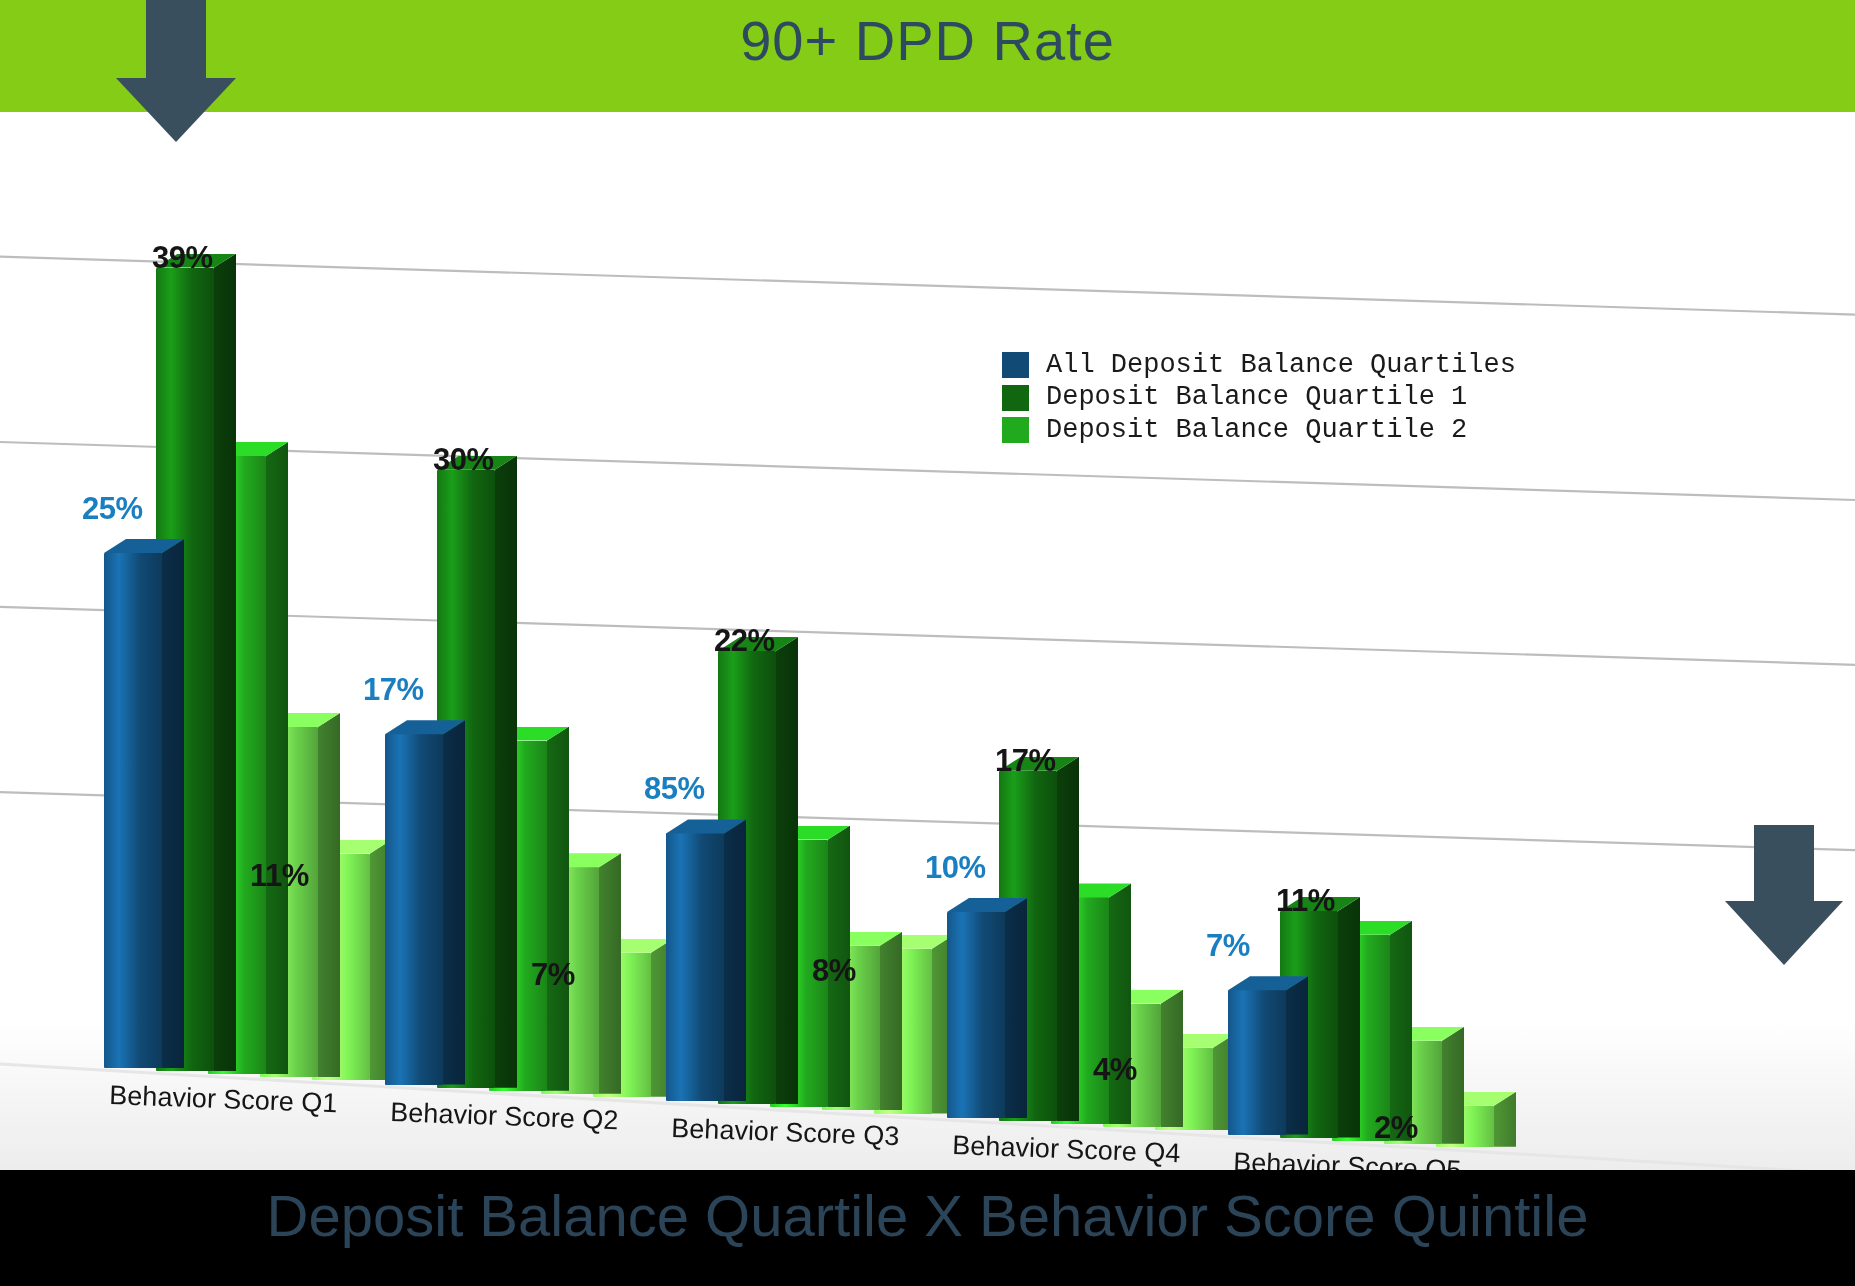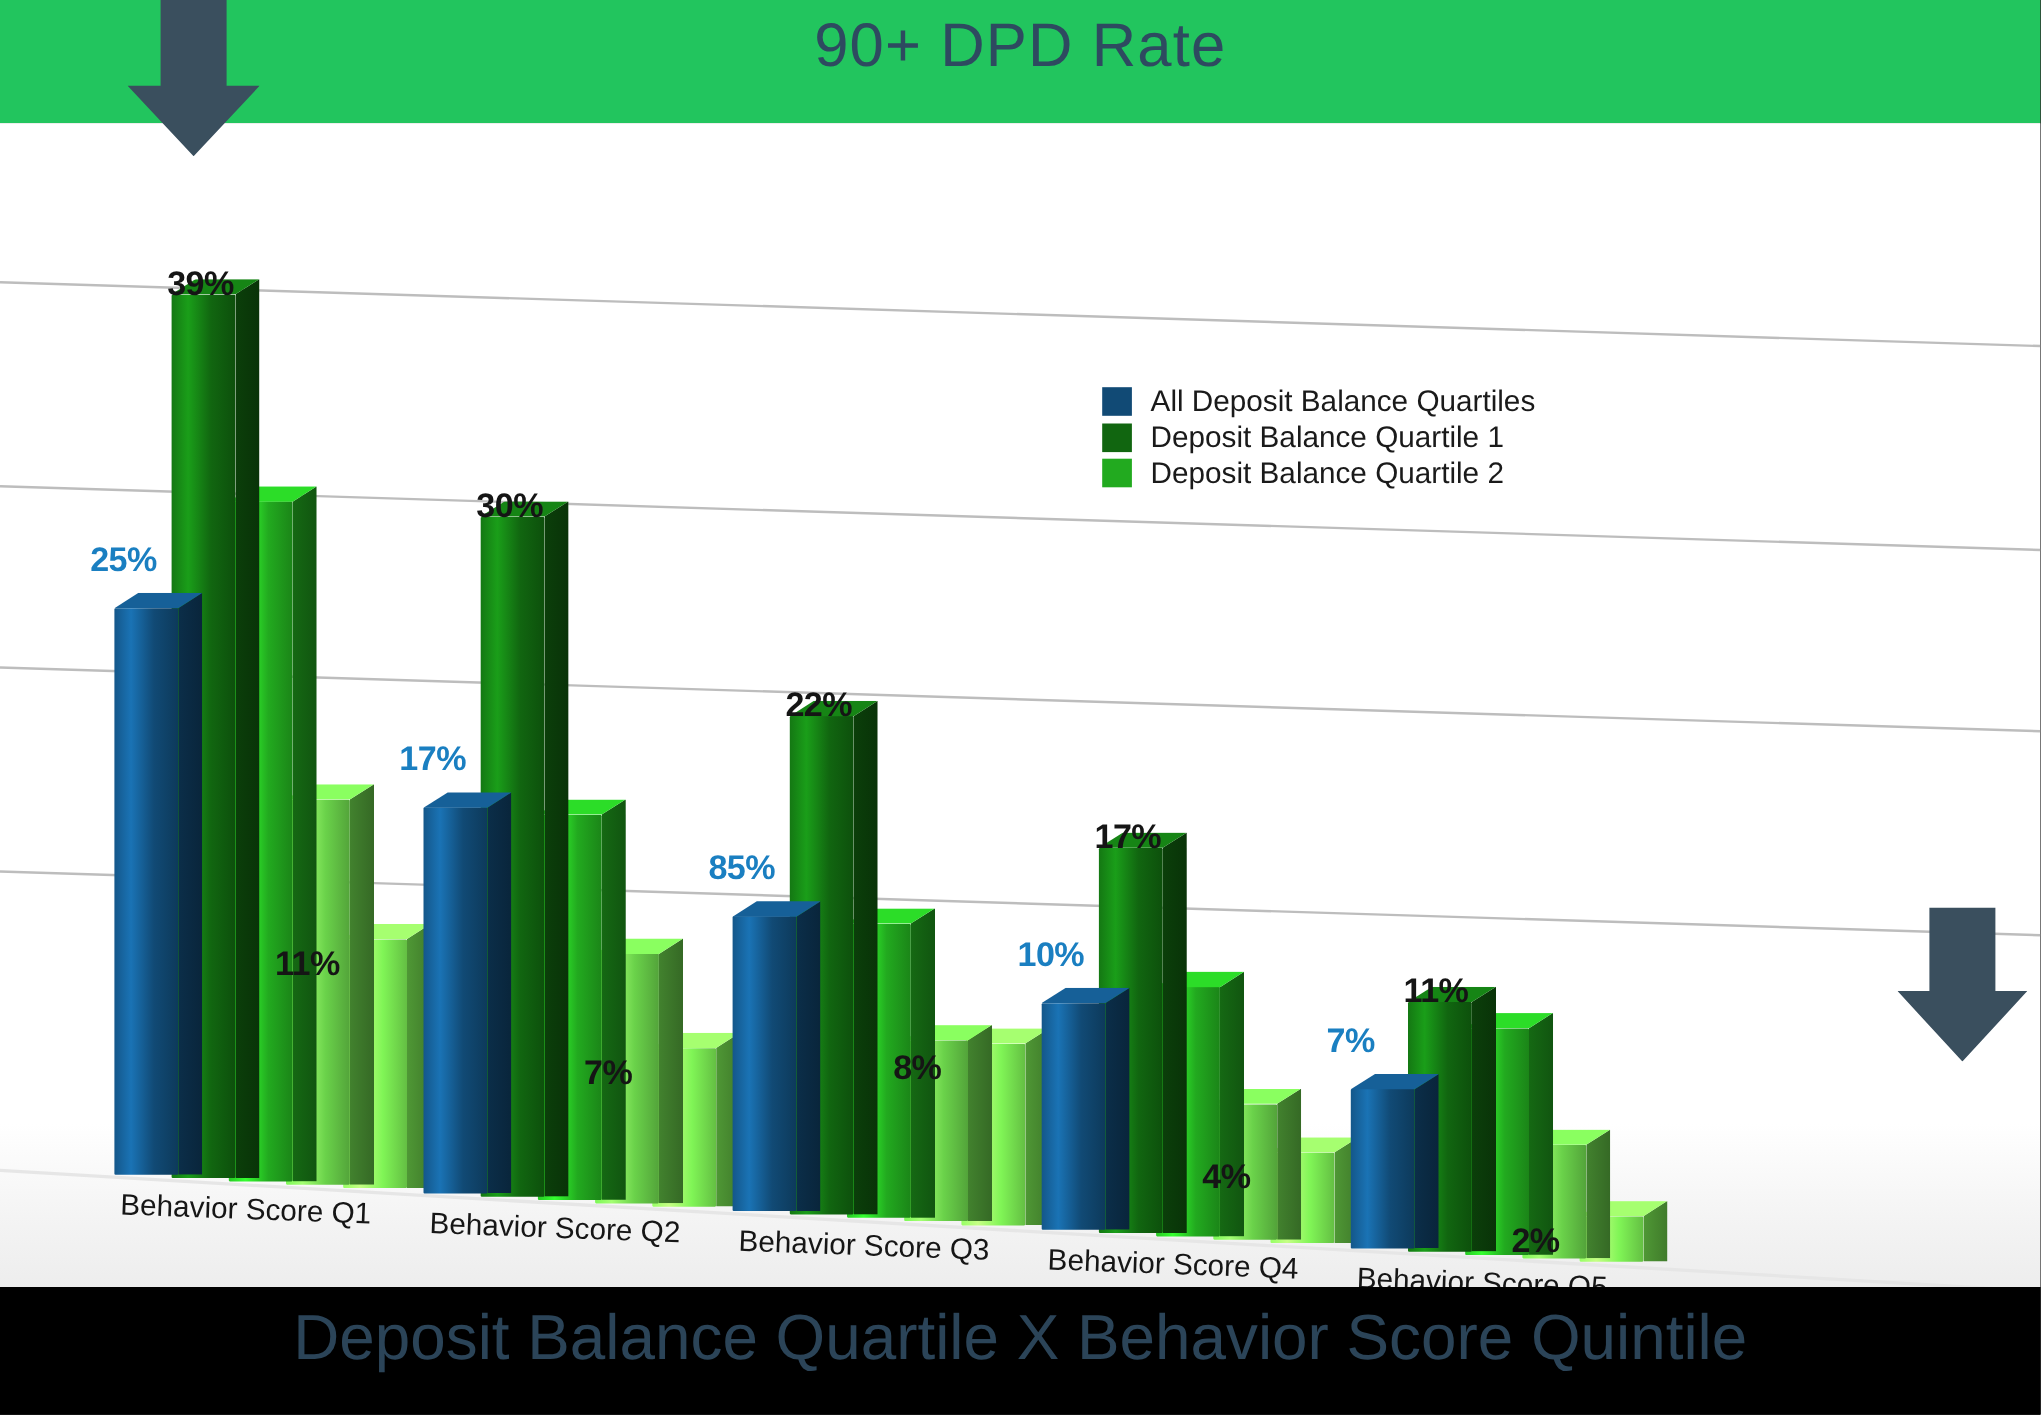--- a/index.html
+++ b/index.html
@@ -7,21 +7,21 @@
     width: 1855px; height: 1286px;
     background: #000;
     font-family: "Liberation Sans", sans-serif;
     overflow: hidden;
   }
   #stage { position: relative; width: 1855px; height: 1286px; background: #000; }
 
   
   #title-band {
     position: absolute; left: 0; top: 0; width: 1855px; height: 112px;
-    background: #22c55e;
+    background: #84cc16;
   }
   #chart-title {
     position: absolute; left: 0; top: 8px; width: 1855px;
     text-align: center;
     font-size: 56px; font-weight: 300; letter-spacing: 1px;
     color: #2e4a60;
     font-family: "Liberation Sans", sans-serif;
   }
 
   
@@ -97,20 +97,21 @@
   .legend-swatch {
     width: 27px; height: 26px;
     margin-right: 17px;
     flex: 0 0 auto;
   }
   .legend-text {
     font-size: 27px;
     color: #1a1a1a;
     white-space: nowrap;
     line-height: 1;
+    font-family: Liberation Mono, monospace;
   }
 
   
   .arrow { position: absolute; }
 </style>
 </head>
 <body>
 
 <div id="stage">
 

